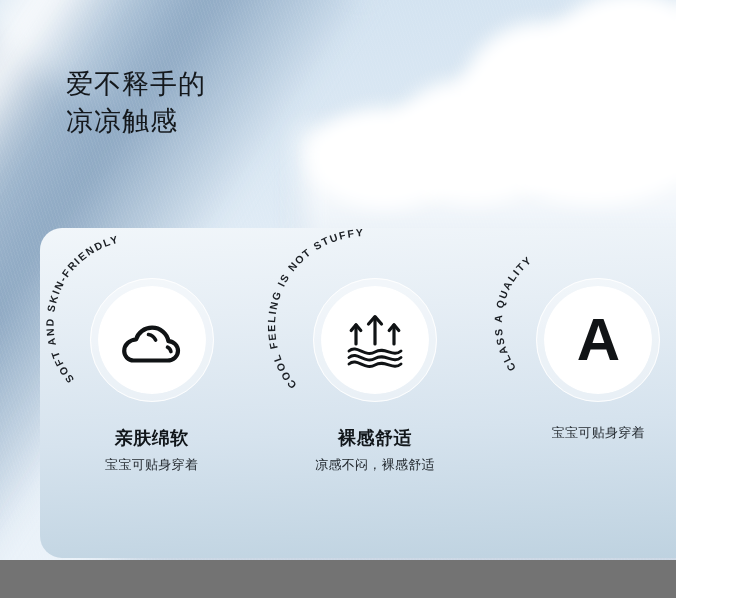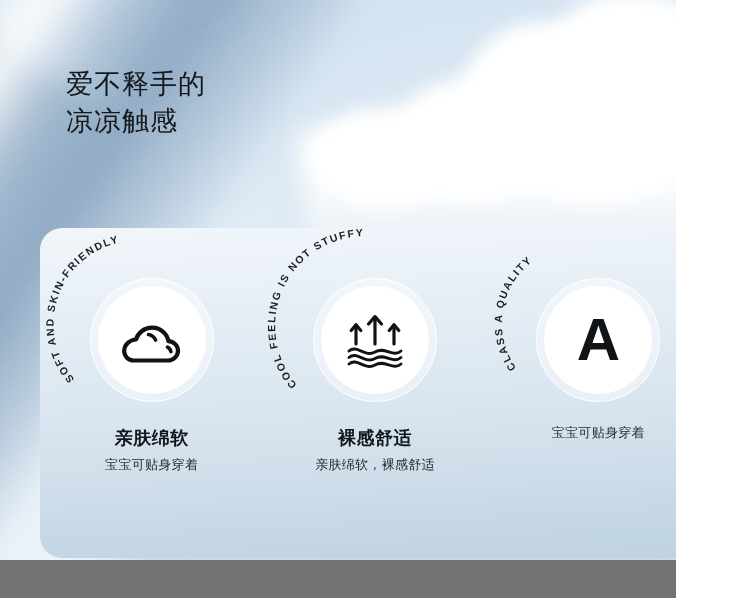--- a/index.html
+++ b/index.html
@@ -293,21 +293,21 @@
           <svg class="arc-text" viewBox="0 0 170 170">
             <defs>
               <path id="arc2" d="M 8 132 A 79 79 0 0 1 140 10" fill="none"></path>
             </defs>
             <text>
               <textPath href="#arc2" startOffset="1%">COOL FEELING IS NOT STUFFY</textPath>
             </text>
           </svg>
         </div>
         <div class="card-title">裸感舒适</div>
-        <div class="card-sub">亲肤绵软，裸感舒适</div>
+        <div class="card-sub">凉感不闷，裸感舒适</div>
       </div>
 
       <div class="card">
         <div class="badge">
           <div class="ring-outline"></div>
           <div class="ring"></div>
           <div class="icon-wrap">
             <span class="letter-a">A</span>
           </div>
           <svg class="arc-text" viewBox="0 0 170 170">

